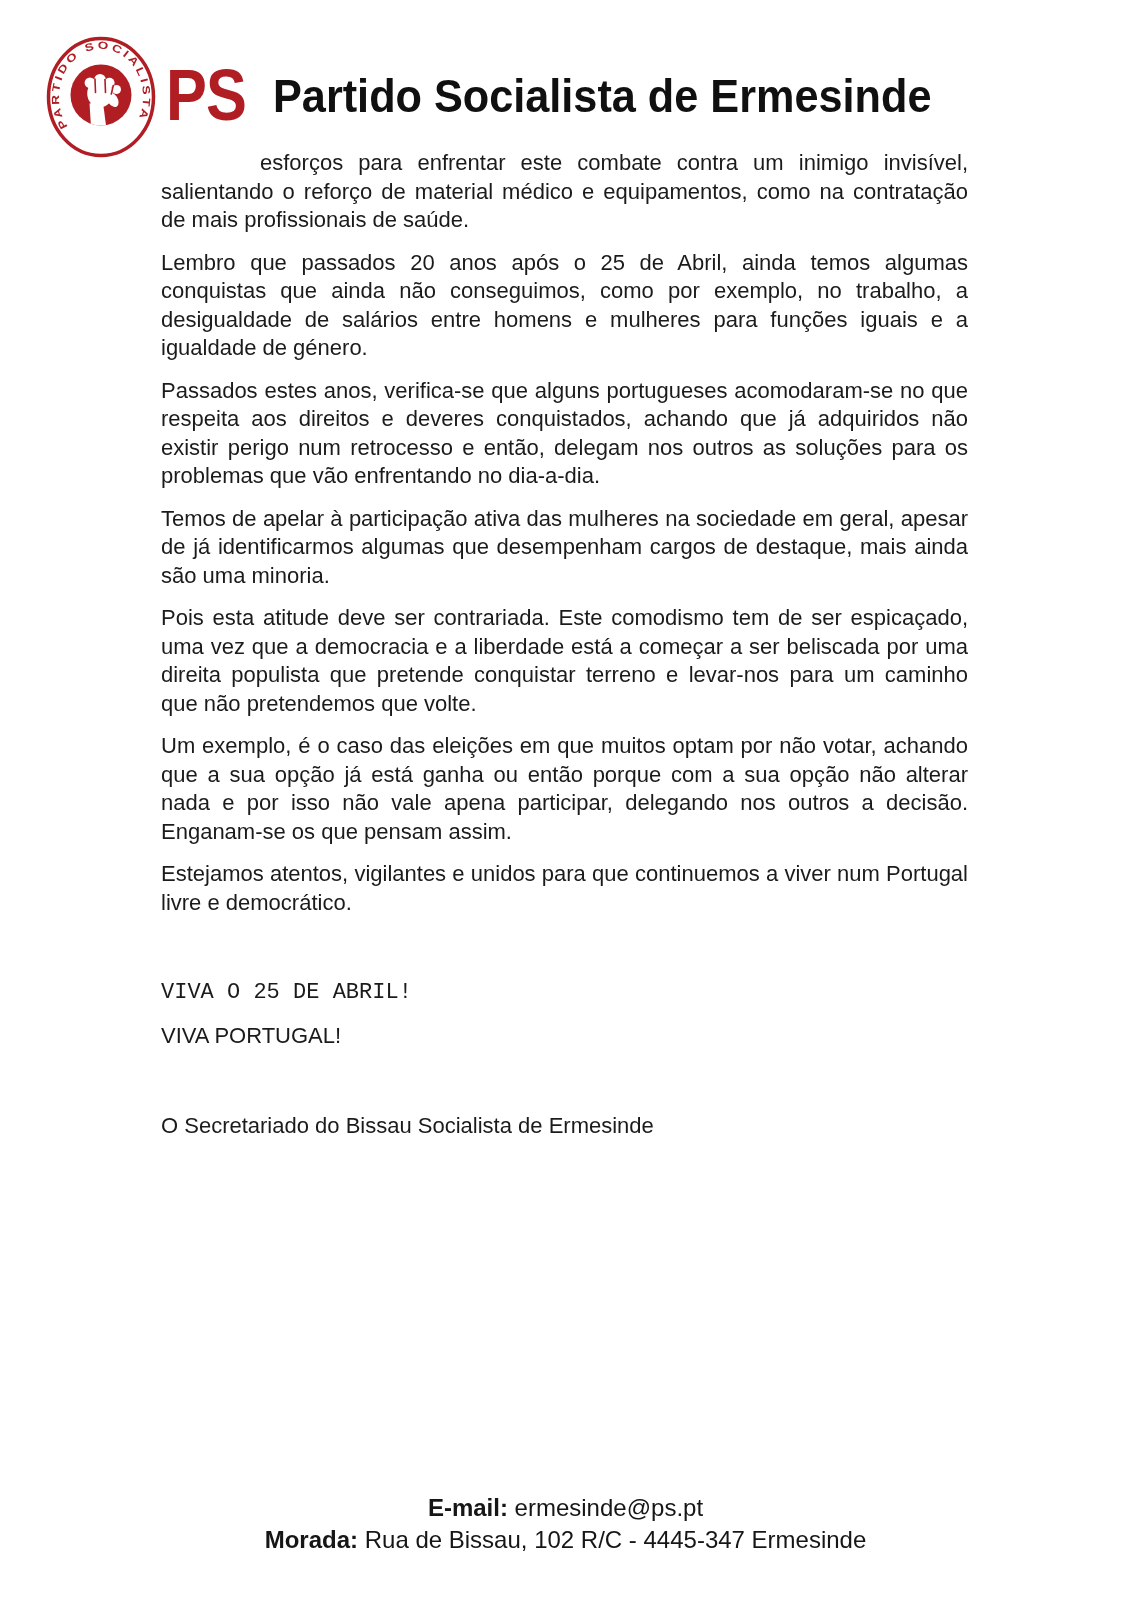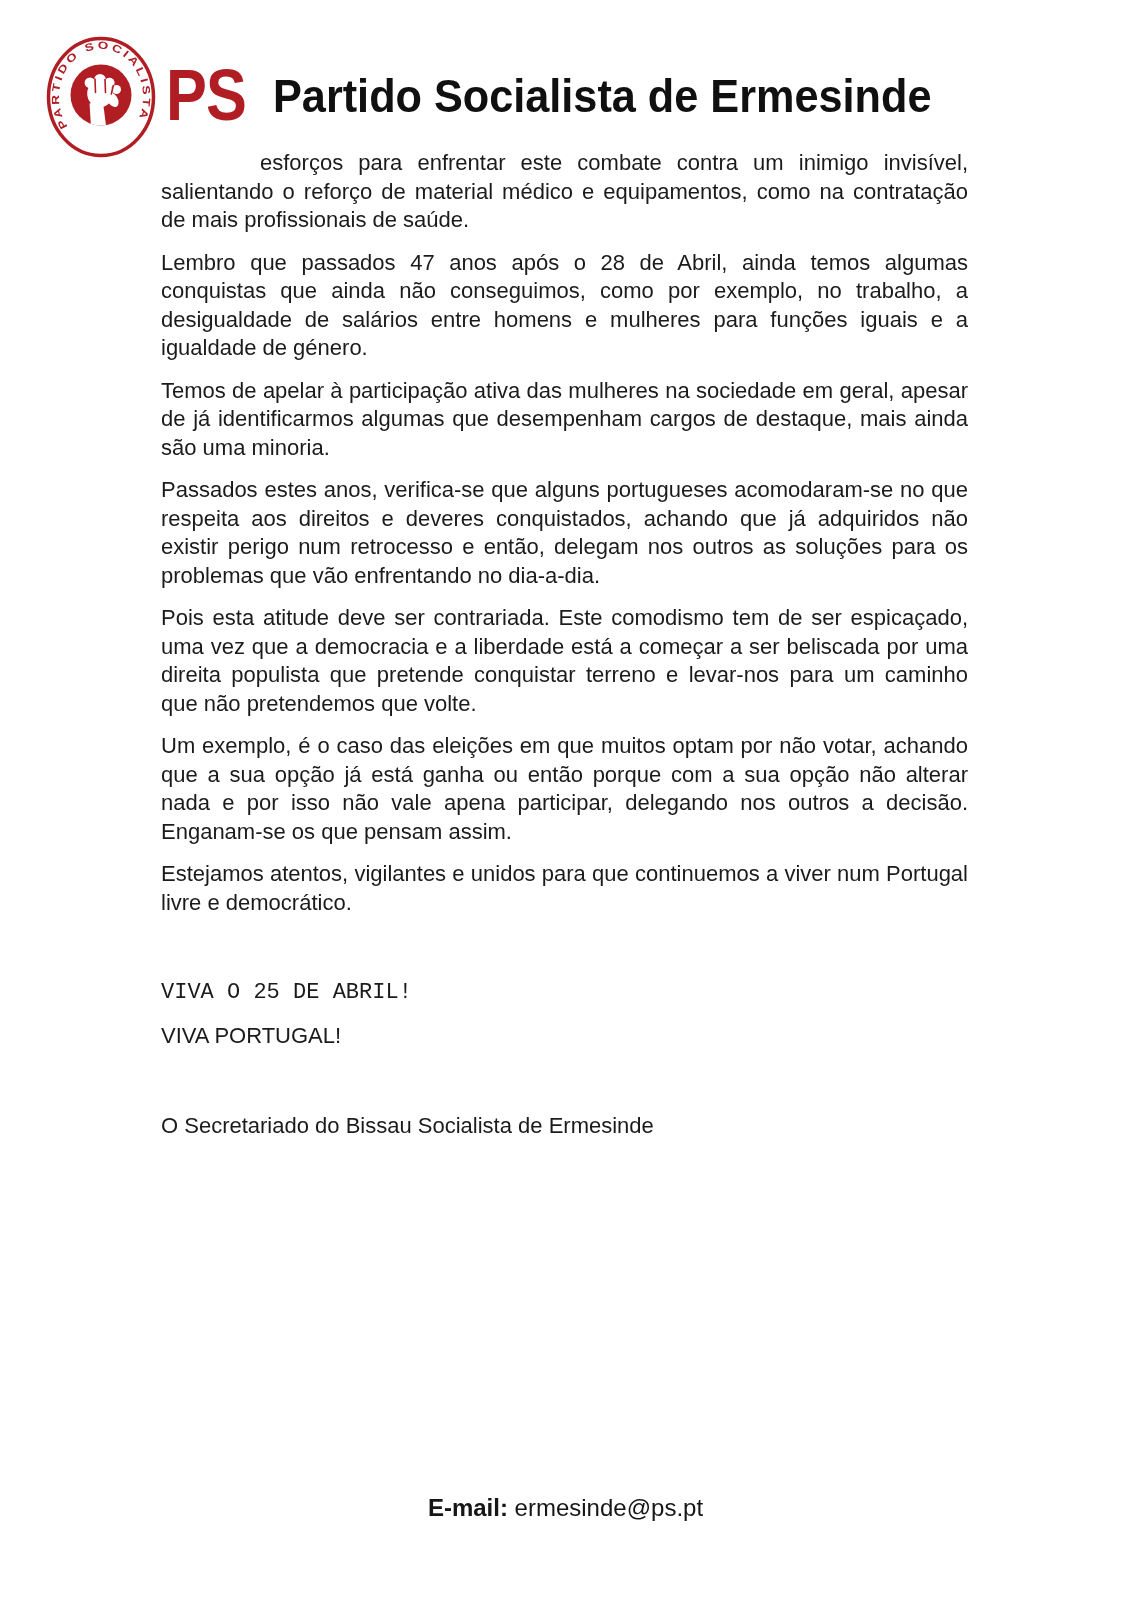--- a/index.html
+++ b/index.html
@@ -121,28 +121,29 @@
       <path d="M 67.3,49.5 L 65.3,58" stroke="currentColor" stroke-width="1.6" stroke-linecap="round" fill="none"></path>
     </g>
   </svg>
 
   <div class="ps-monogram">PS</div>
 
   <h1 class="doc-title">Partido Socialista de Ermesinde</h1>
 
   <main class="content">
     <p class="para indent-first">esforços para enfrentar este combate contra um inimigo invisível, salientando o reforço de material médico e equipamentos, como na contratação de mais profissionais de saúde.</p>
-    <p class="para">Lembro que passados 47 anos após o 28 de Abril, ainda temos algumas conquistas que ainda não conseguimos, como por exemplo, no trabalho, a desigualdade de salários entre homens e mulheres para funções iguais e a igualdade de género.</p>
+    <p class="para">Lembro que passados 20 anos após o 25 de Abril, ainda temos algumas conquistas que ainda não conseguimos, como por exemplo, no trabalho, a desigualdade de salários entre homens e mulheres para funções iguais e a igualdade de género.</p>
+    <p class="para">Passados estes anos, verifica-se que alguns portugueses acomodaram-se no que respeita aos direitos e deveres conquistados, achando que já adquiridos não existir perigo num retrocesso e então, delegam nos outros as soluções para os problemas que vão enfrentando no dia-a-dia.</p>
     <p class="para">Temos de apelar à participação ativa das mulheres na sociedade em geral, apesar de já identificarmos algumas que desempenham cargos de destaque, mais ainda são uma minoria.</p>
-    <p class="para">Passados estes anos, verifica-se que alguns portugueses acomodaram-se no que respeita aos direitos e deveres conquistados, achando que já adquiridos não existir perigo num retrocesso e então, delegam nos outros as soluções para os problemas que vão enfrentando no dia-a-dia.</p>
     <p class="para">Pois esta atitude deve ser contrariada. Este comodismo tem de ser espicaçado, uma vez que a democracia e a liberdade está a começar a ser beliscada por uma direita populista que pretende conquistar terreno e levar-nos para um caminho que não pretendemos que volte.</p>
     <p class="para">Um exemplo, é o caso das eleições em que muitos optam por não votar, achando que a sua opção já está ganha ou então porque com a sua opção não alterar nada e por isso não vale apena participar, delegando nos outros a decisão. Enganam-se os que pensam assim.</p>
     <p class="para">Estejamos atentos, vigilantes e unidos para que continuemos a viver num Portugal livre e democrático.</p>
     <p class="slogan slogan-gap">VIVA O 25 DE ABRIL!</p>
     <p class="slogan">VIVA PORTUGAL!</p>
     <p class="signature sig-gap">O Secretariado do Bissau Socialista de Ermesinde</p>
   </main>
 
   <footer class="footer">
     <div class="footer-line"><b>E-mail:</b> <span>ermesinde@ps.pt</span></div>
+    <div class="footer-line"><b>Morada:</b> <span>Rua de Bissau, 102 R/C - 4445-347 Ermesinde</span></div>
   </footer>
 
 </div>
 
 </body></html>

